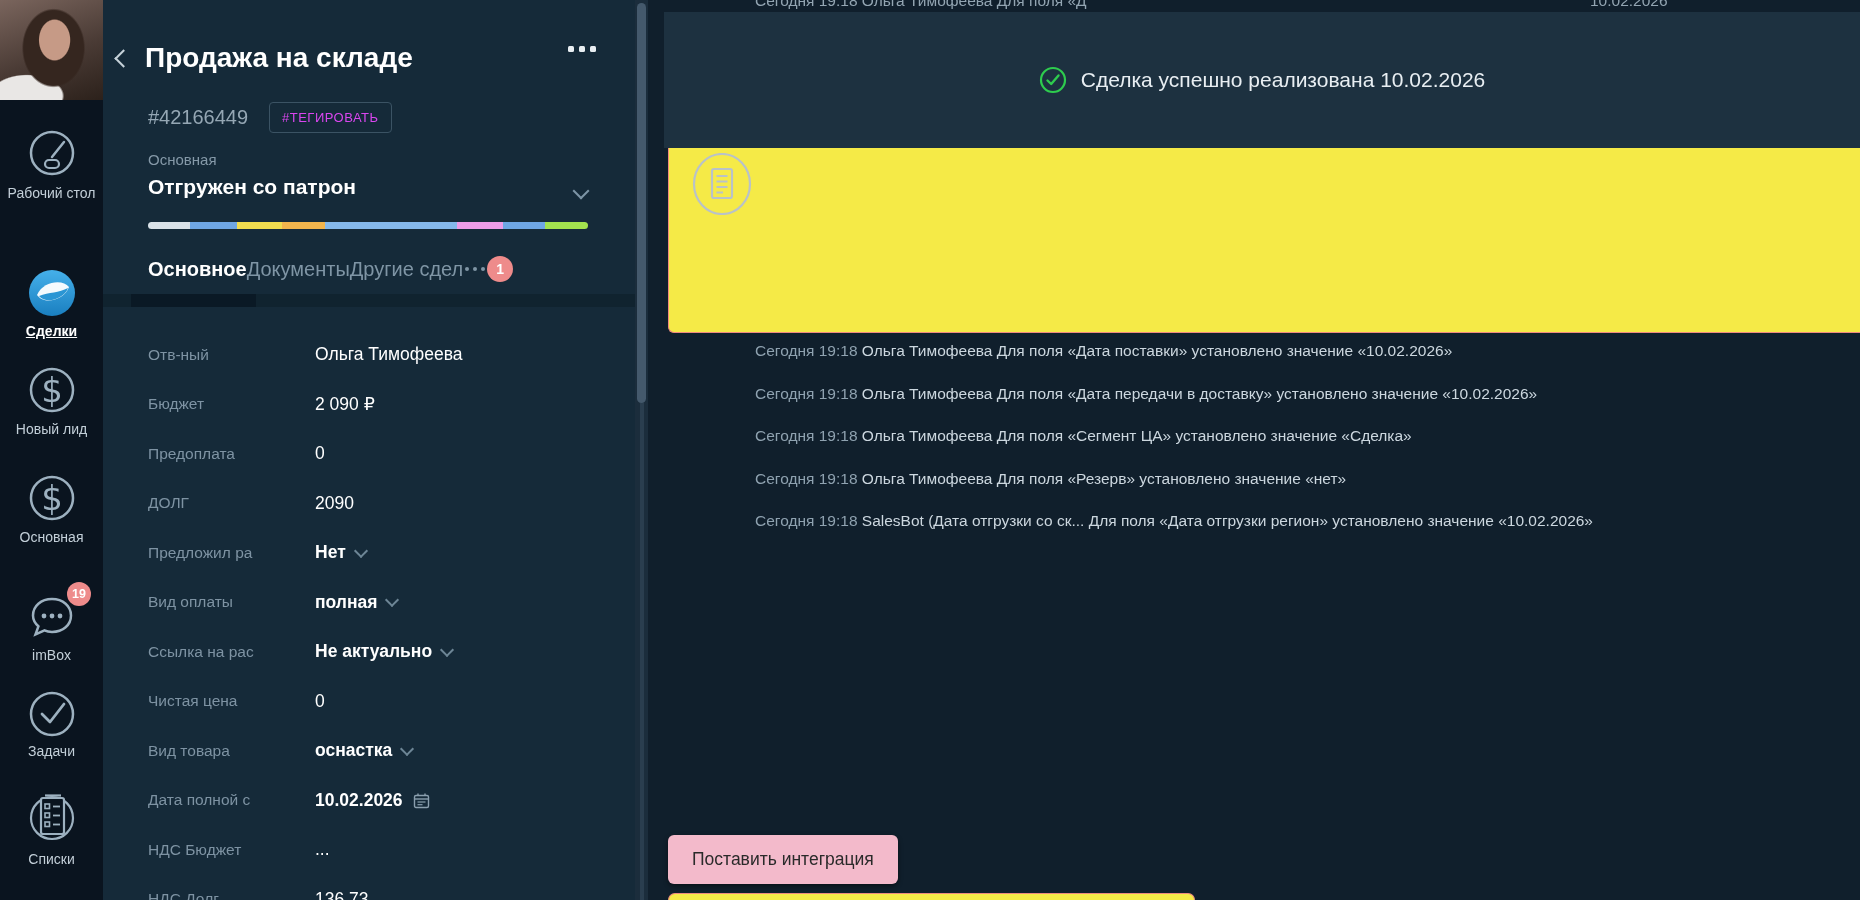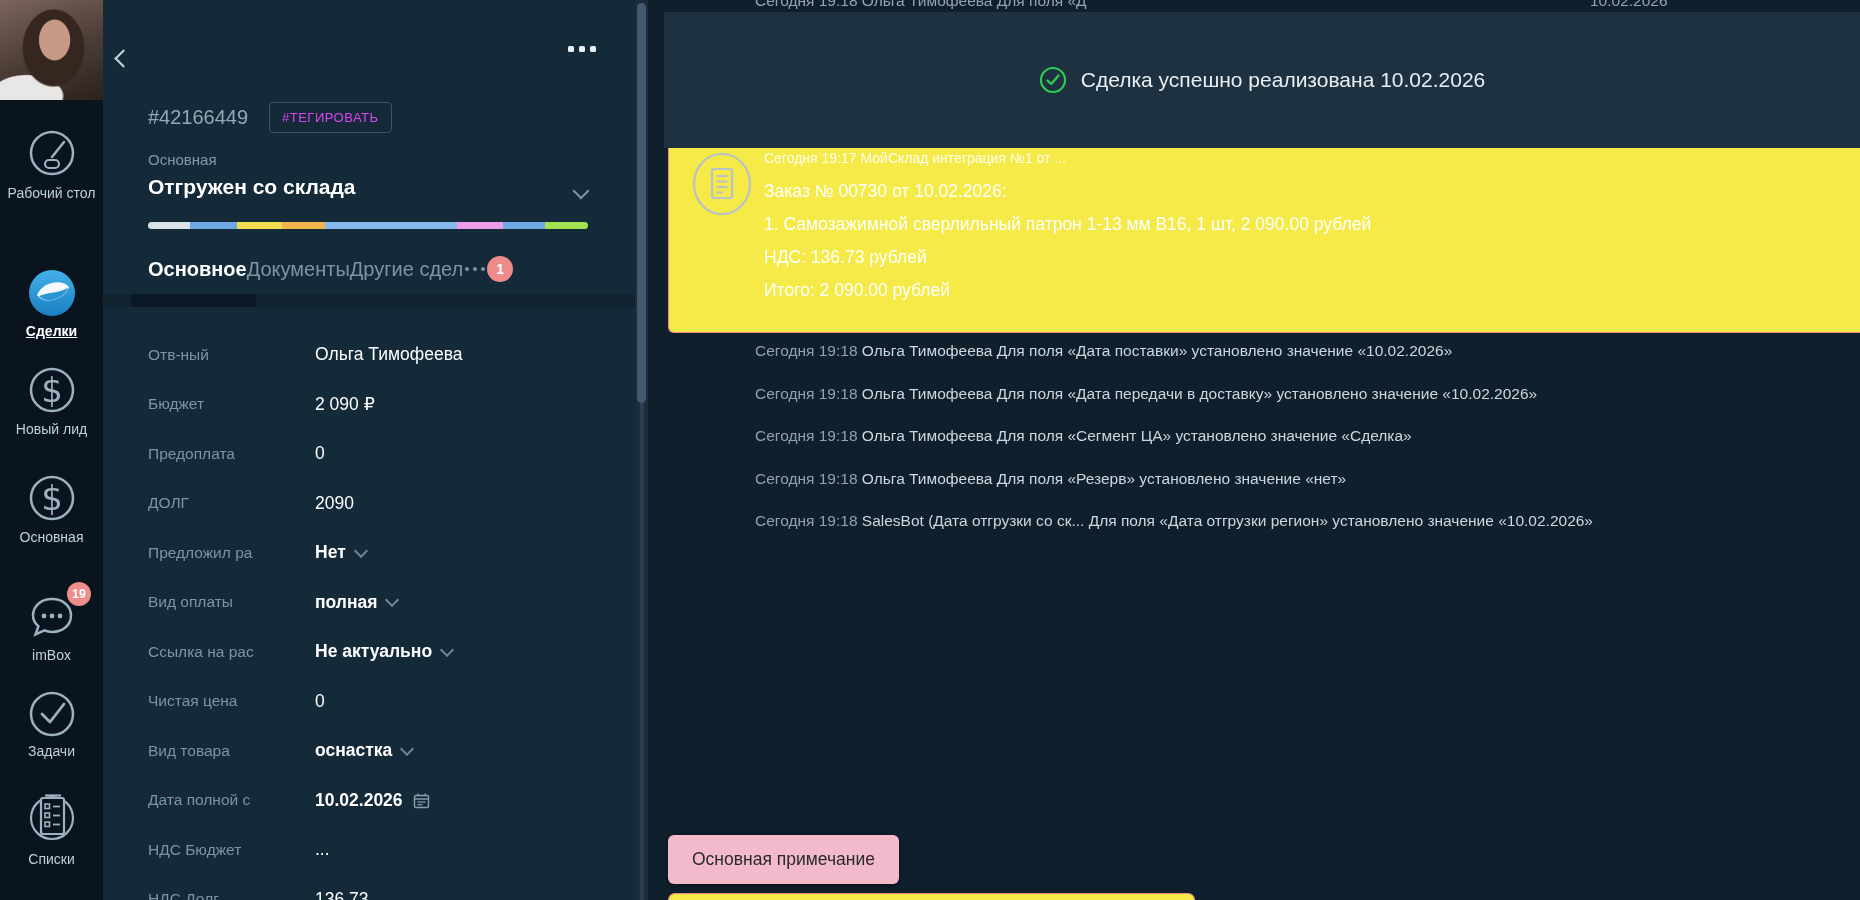--- a/index.html
+++ b/index.html
@@ -163,31 +163,32 @@
         <line x1="28" y1="29.5" x2="35" y2="29.5" stroke="#9db1c0" stroke-width="1.8"></line>
         <rect x="20" y="36" width="4.5" height="4.5" fill="none" stroke="#9db1c0" stroke-width="1.6"></rect>
         <line x1="28" y1="38.5" x2="35" y2="38.5" stroke="#9db1c0" stroke-width="1.8"></line>
       </svg>
       <div class="ril">Списки</div>
     </div>
   </div>
 
   <div class="panel">
     <div class="back"></div>
+    <div class="title">Продажа на складе</div>
     <div class="kebab">
         <i></i>
         <i></i>
         <i></i>
       </div>
 
     <div class="deal-id">#42166449</div>
     <div class="tag-btn">#ТЕГИРОВАТЬ</div>
 
     <div class="pipe-name">Основная</div>
-    <div class="stage">Отгружен со склада</div>
+    <div class="stage">Отгружен со патрон</div>
     <div class="stage-chev"></div>
 
     <div class="bar">
       <span style="background-color: rgb(217, 226, 232);"></span>
       <span style="background-color: rgb(110, 166, 228);"></span>
       <span style="background-color: rgb(240, 220, 79);"></span>
       <span style="background-color: rgb(242, 181, 77);"></span>
       <span style="background-color: rgb(133, 185, 236);"></span>
       <span style="background-color: rgb(238, 156, 232);"></span>
       <span style="background-color: rgb(110, 166, 228);"></span>
@@ -301,27 +302,20 @@
 
     <div class="note">
       <svg class="note-icon" width="62" height="62" viewBox="0 0 62 62">
         <ellipse cx="31" cy="31" rx="28" ry="30" fill="none" stroke="#b9c2c8" stroke-width="2.2"></ellipse>
         <rect x="21" y="16" width="20" height="29" rx="2" fill="none" stroke="#b9c2c8" stroke-width="2.2"></rect>
         <line x1="25.5" y1="23" x2="36.5" y2="23" stroke="#b9c2c8" stroke-width="2"></line>
         <line x1="25.5" y1="28.5" x2="36.5" y2="28.5" stroke="#b9c2c8" stroke-width="2"></line>
         <line x1="25.5" y1="34" x2="36.5" y2="34" stroke="#b9c2c8" stroke-width="2"></line>
         <line x1="25.5" y1="39.5" x2="32" y2="39.5" stroke="#b9c2c8" stroke-width="2"></line>
       </svg>
-      <div class="note-body">
-        <div class="note-head">Сегодня 19:17 МойСклад интеграция №1 от ...</div>
-        <div class="note-line">Заказ № 00730 от 10.02.2026:</div>
-        <div class="note-line">1. Самозажимной сверлильный патрон 1-13 мм B16, 1 шт, 2 090.00 рублей</div>
-        <div class="note-line">НДС: 136.73 рублей</div>
-        <div class="note-line">Итого: 2 090.00 рублей</div>
-      </div>
     </div>
 
     <div class="events">
       <div class="event">
         <span class="ev-time">Сегодня 19:18</span>
         <span class="ev-author">Ольга Тимофеева</span>
         <span class="ev-msg">Для поля «Дата поставки» установлено значение «10.02.2026»</span>
       </div>
       <div class="event">
         <span class="ev-time">Сегодня 19:18</span>
@@ -338,17 +332,17 @@
         <span class="ev-author">Ольга Тимофеева</span>
         <span class="ev-msg">Для поля «Резерв» установлено значение «нет»</span>
       </div>
       <div class="event">
         <span class="ev-time">Сегодня 19:18</span>
         <span class="ev-author">SalesBot (Дата отгрузки со ск...</span>
         <span class="ev-msg">Для поля «Дата отгрузки регион» установлено значение «10.02.2026»</span>
       </div>
     </div>
 
-    <button class="note-btn">Основная примечание</button>
+    <button class="note-btn">Поставить интеграция</button>
     <div class="strip"></div>
   </div>
 
 </div>
 
 </body></html>

